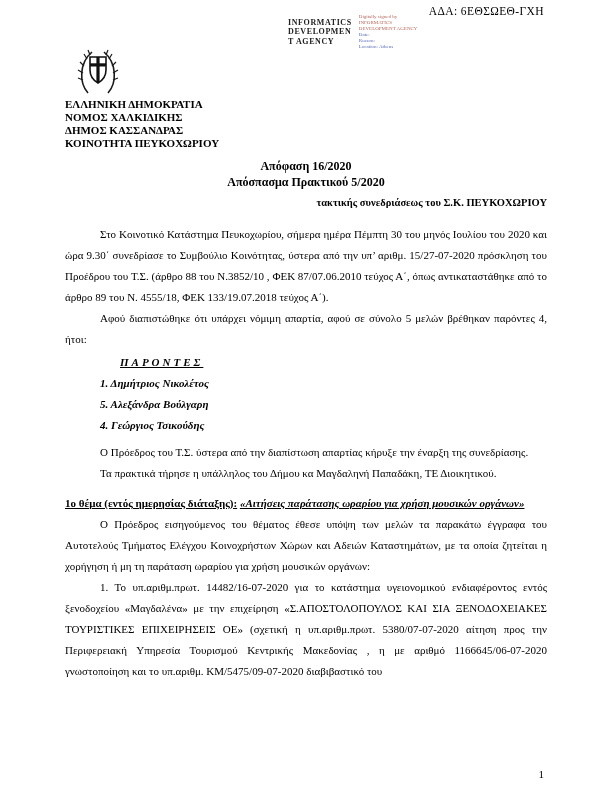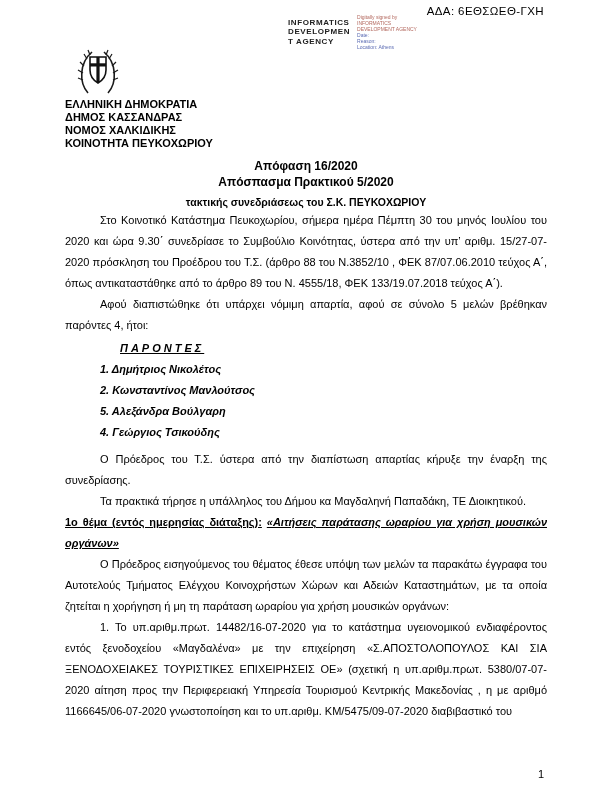--- a/index.html
+++ b/index.html
@@ -2,21 +2,21 @@
 <html><head>
 <meta charset="utf-8">
 <style>
   html, body { margin: 0; padding: 0; background: #ffffff; }
   .page {
     position: relative;
     width: 612px;
     height: 792px;
     background: #ffffff;
     color: #000;
-    font-family: Liberation Sans, sans-serif;
+    font-family: Liberation Serif, serif;
     overflow: hidden;
   }
   .ada {
     position: absolute;
     top: 5px;
     right: 68px;
     font-size: 11.5px;
     letter-spacing: 0.4px;
   }
   .stamp {
@@ -57,23 +57,23 @@
     line-height: 13px;
   }
   .content {
     position: absolute;
     top: 158px;
     left: 65px;
     width: 482px;
     font-size: 11px;
     line-height: 21px;
   }
-  .title-block { text-align: center; font-weight: bold; }
+  .title-block { text-align: center; font-weight: bold; margin-bottom: 14px; }
   .title-main { font-size: 12px; line-height: 16px; }
-  .title-session { font-size: 10.5px; line-height: 15px; margin-top: 5px; }
+  .title-session { font-size: 10.5px; line-height: 15px; margin-top: 5px; text-align: right; }
   .para {
     margin: 0;
     text-align: justify;
     text-indent: 35px;
   }
   .attendance {
     display: flex;
     margin: 2px 0;
     font-weight: bold;
     font-style: italic;
@@ -82,21 +82,21 @@
   .absent-col  { padding-left: 40px; }
   .att-header {
     text-decoration: underline;
     letter-spacing: 3px;
     padding-left: 20px;
     line-height: 21px;
   }
   .att-item { line-height: 21px; }
   .after-attendance { margin-top: 6px; }
   .topic-heading {
-    margin-top: 0;
+    margin-top: 9px;
     font-weight: bold;
     line-height: 21px;
     text-align: justify;
   }
   .topic-label { text-decoration: underline; }
   .topic-title { text-decoration: underline; font-style: italic; }
   .page-number {
     position: absolute;
     right: 68px;
     bottom: 12px;
@@ -131,42 +131,41 @@
     <path d="M32 45 C41 35 41 15 28 4" fill="none" stroke="#1a1a1a" stroke-width="1.6"></path>
     <path d="M7 32 L2 30 M7 25 L2 22 M8 18 L4 14 M11 11 L8 6 M14 7 L12 2" fill="none" stroke="#1a1a1a" stroke-width="1.2"></path>
     <path d="M37 32 L42 30 M37 25 L42 22 M36 18 L40 14 M33 11 L36 6 M30 7 L32 2" fill="none" stroke="#1a1a1a" stroke-width="1.2"></path>
     <path d="M14 9 h16 v13 c0 7.5 -4.5 11 -8 13 c-3.5 -2 -8 -5.5 -8 -13 z" fill="#ffffff" stroke="#111" stroke-width="1.6"></path>
     <rect x="20.4" y="9" width="3.2" height="25" fill="#111"></rect>
     <rect x="14" y="15.3" width="16" height="3.2" fill="#111"></rect>
   </svg>
 
   <div class="letterhead">
     <div>ΕΛΛΗΝΙΚΗ ΔΗΜΟΚΡΑΤΙΑ</div>
+    <div>ΝΟΜΟΣ ΧΑΛΚΙΔΙΚΗΣ</div>
     <div>ΔΗΜΟΣ ΚΑΣΣΑΝΔΡΑΣ</div>
-    <div>ΝΟΜΟΣ ΧΑΛΚΙΔΙΚΗΣ</div>
     <div>ΚΟΙΝΟΤΗΤΑ ΠΕΥΚΟΧΩΡΙΟΥ</div>
   </div>
 
   <div class="content">
 
     <div class="title-block">
       <div class="title-main">Απόφαση 16/2020</div>
       <div class="title-main">Απόσπασμα Πρακτικού 5/2020</div>
       <div class="title-session">τακτικής συνεδριάσεως του Σ.Κ. ΠΕΥΚΟΧΩΡΙΟΥ</div>
     </div>
 
     <p class="para">Στο Κοινοτικό Κατάστημα Πευκοχωρίου, σήμερα ημέρα Πέμπτη 30 του μηνός Ιουλίου του 2020 και ώρα 9.30΄ συνεδρίασε το Συμβούλιο Κοινότητας, ύστερα από την υπ’ αριθμ. 15/27-07-2020 πρόσκληση του Προέδρου του Τ.Σ. (άρθρο 88 του Ν.3852/10 , ΦΕΚ 87/07.06.2010 τεύχος Α΄, όπως αντικαταστάθηκε από το άρθρο 89 του Ν. 4555/18, ΦΕΚ 133/19.07.2018 τεύχος Α΄).</p>
 
     <p class="para">Αφού διαπιστώθηκε ότι υπάρχει νόμιμη απαρτία, αφού σε σύνολο 5 μελών βρέθηκαν παρόντες 4, ήτοι:</p>
 
     <div class="attendance">
       <div class="present-col">
         <div class="att-header">ΠΑΡΟΝΤΕΣ</div>
         <div class="att-item">1. Δημήτριος Νικολέτος</div>
-        <div class="att-item">2. Κωνσταντίνος Μανλούτσος</div>
         <div class="att-item">5. Αλεξάνδρα Βούλγαρη</div>
         <div class="att-item">4. Γεώργιος Τσικούδης</div>
       </div>
     </div>
 
     <p class="para after-attendance">Ο Πρόεδρος του Τ.Σ. ύστερα από την διαπίστωση απαρτίας κήρυξε την έναρξη της συνεδρίασης.</p>
 
     <p class="para">Τα πρακτικά τήρησε η υπάλληλος του Δήμου κα Μαγδαληνή Παπαδάκη, ΤΕ Διοικητικού.</p>
 
     <div class="topic-heading">

